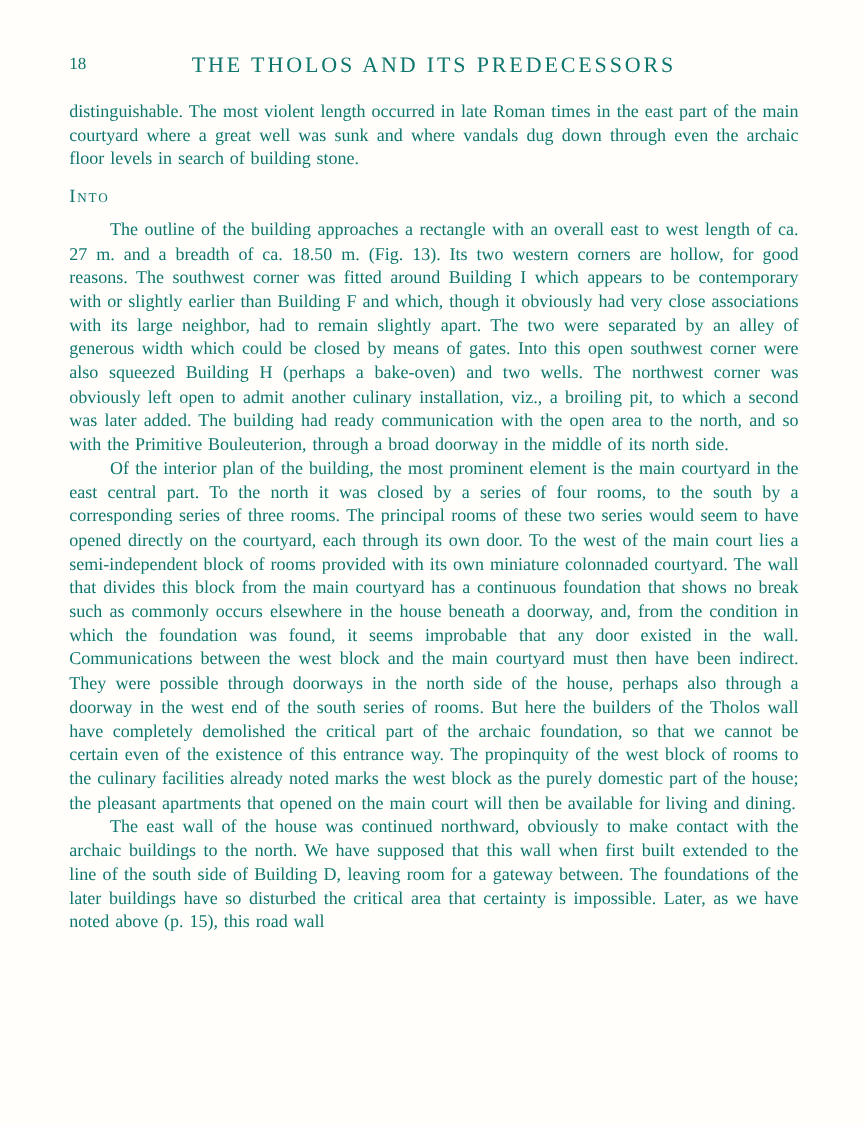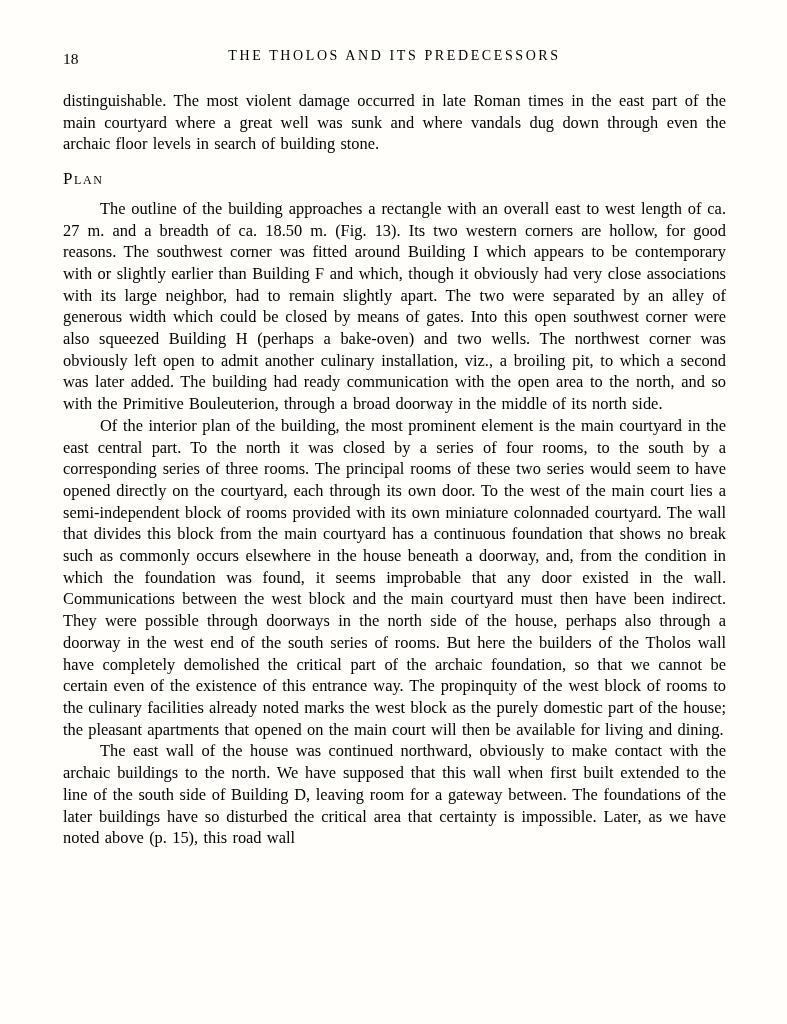--- a/index.html
+++ b/index.html
@@ -4,21 +4,21 @@
 <style>
   html, body {
     margin: 0;
     padding: 0;
     background: #ffffff;
   }
   .page {
     width: 787px;
     height: 1024px;
     background: #fffefa;
-    color: #000000;
+    color: #0f766e;
     font-family: "Liberation Serif", "DejaVu Serif", serif;
     position: relative;
     box-sizing: border-box;
     overflow: hidden;
   }
   .text-col {
     position: absolute;
     left: 63px;
     top: 48px;
     width: 663px;
@@ -29,21 +29,21 @@
     margin-bottom: 18px;
   }
   .page-number {
     position: absolute;
     left: 0;
     top: 2px;
     font-size: 15.5px;
   }
   .running-title {
     text-align: center;
-    font-size: 14px;
+    font-size: 20px;
     letter-spacing: 2.6px;
     white-space: nowrap;
   }
   .body-text {
     font-size: 16.4px;
     line-height: 21.7px;
     text-align: justify;
     word-spacing: 1.2px;
   }
   .body-text p {
@@ -69,23 +69,23 @@
 <div class="page">
   <div class="text-col">
 
     <div class="page-header">
       <span class="page-number">18</span>
       <div class="running-title">THE THOLOS AND ITS PREDECESSORS</div>
     </div>
 
     <div class="body-text">
 
-      <p><span>distinguishable.  The most violent damage occurred in late Roman times in the east part of the main courtyard where a great well was sunk and where vandals dug down through even the archaic floor levels in search of building stone.</span></p>
+      <p><span>distinguishable.  The most violent length occurred in late Roman times in the east part of the main courtyard where a great well was sunk and where vandals dug down through even the archaic floor levels in search of building stone.</span></p>
 
-      <h2 class="section-heading">Plan</h2>
+      <h2 class="section-heading">Into</h2>
 
       <p class="indent"><span>The outline of the building approaches a rectangle with an overall east to west length of </span><span class="italic">ca.</span><span> 27 m. and a breadth of </span><span class="italic">ca.</span><span> 18.50 m. (Fig. 13).  Its two western corners are hollow, for good reasons.  The southwest corner was fitted around Building I which appears to be contemporary with or slightly earlier than Building F and which, though it obviously had very close associations with its large neighbor, had to remain slightly apart.  The two were separated by an alley of generous width which could be closed by means of gates.  Into this open southwest corner were also squeezed Building H (perhaps a bake-oven) and two wells.  The northwest corner was obviously left open to admit another culinary installation, viz., a broiling pit, to which a second was later added.  The building had ready communication with the open area to the north, and so with the Primitive Bouleuterion, through a broad doorway in the middle of its north side.</span></p>
 
       <p class="indent"><span>Of the interior plan of the building, the most prominent element is the main courtyard in the east central part.  To the north it was closed by a series of four rooms, to the south by a corresponding series of three rooms.  The principal rooms of these two series would seem to have opened directly on the courtyard, each through its own door.  To the west of the main court lies a semi-independent block of rooms provided with its own miniature colonnaded courtyard.  The wall that divides this block from the main courtyard has a continuous foundation that shows no break such as commonly occurs elsewhere in the house beneath a doorway, and, from the condition in which the foundation was found, it seems improbable that any door existed in the wall.  Communications between the west block and the main courtyard must then have been indirect.  They were possible through doorways in the north side of the house, perhaps also through a doorway in the west end of the south series of rooms.  But here the builders of the Tholos wall have completely demolished the critical part of the archaic foundation, so that we cannot be certain even of the existence of this entrance way.  The propinquity of the west block of rooms to the culinary facilities already noted marks the west block as the purely domestic part of the house; the pleasant apartments that opened on the main court will then be available for living and dining.</span></p>
 
       <p class="indent"><span>The east wall of the house was continued northward, obviously to make contact with the archaic buildings to the north.  We have supposed that this wall when first built extended to the line of the south side of Building D, leaving room for a gateway between.  The foundations of the later buildings have so disturbed the critical area that certainty is impossible.  Later, as we have noted above (p. 15), this road wall</span></p>
 
     </div>
   </div>
 </div>

